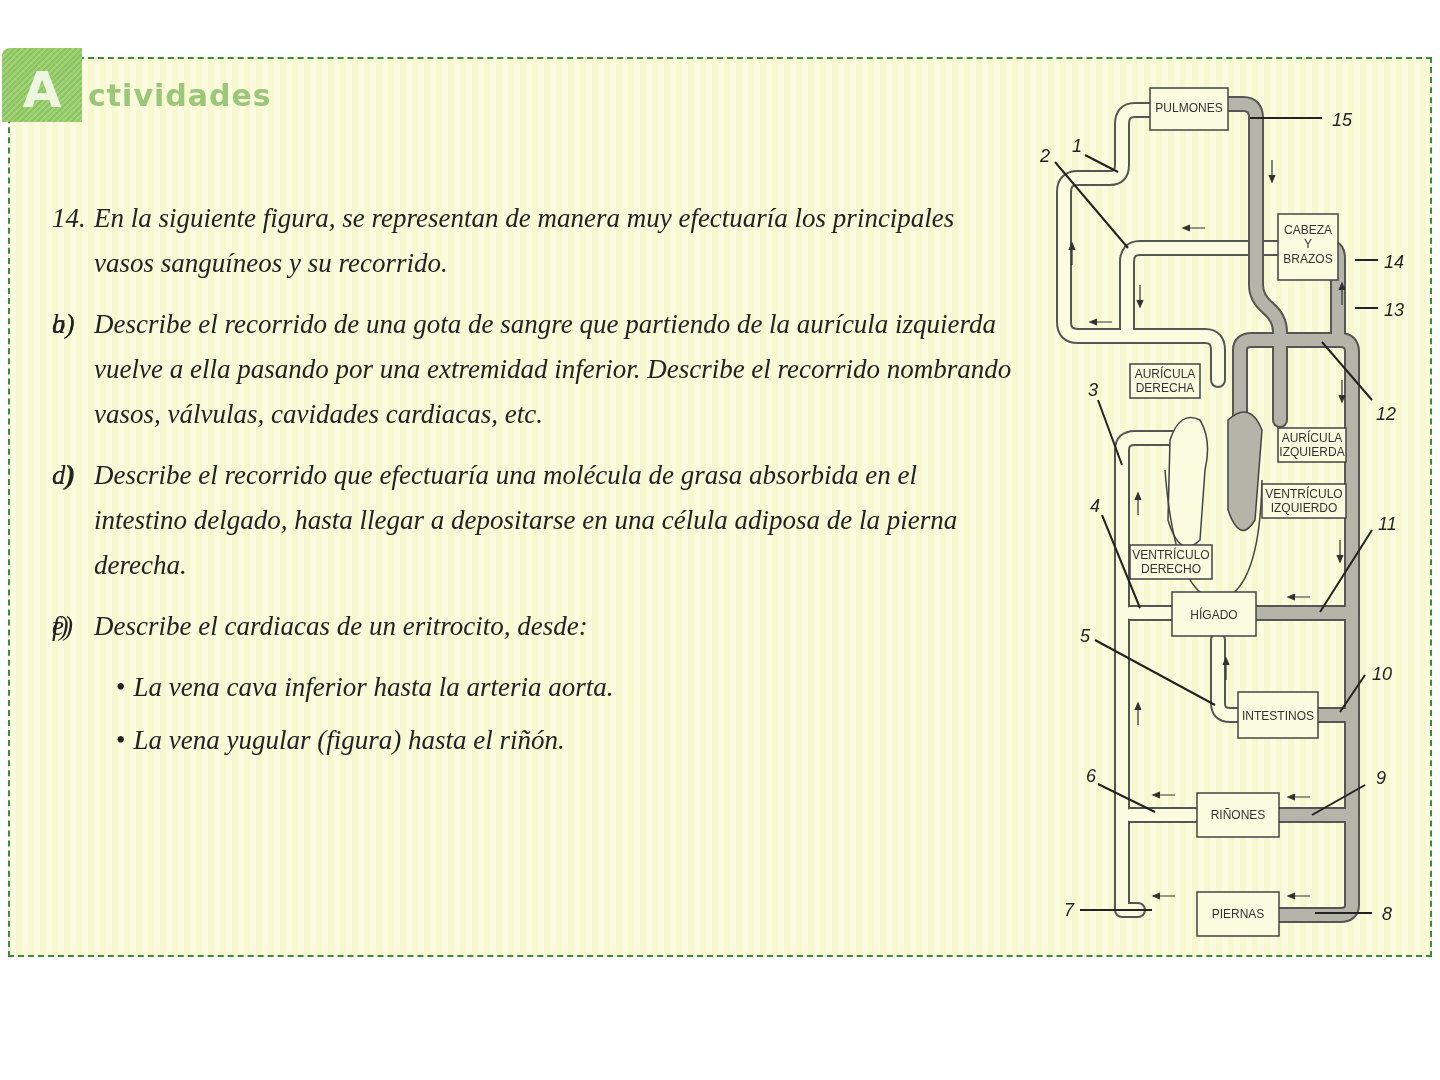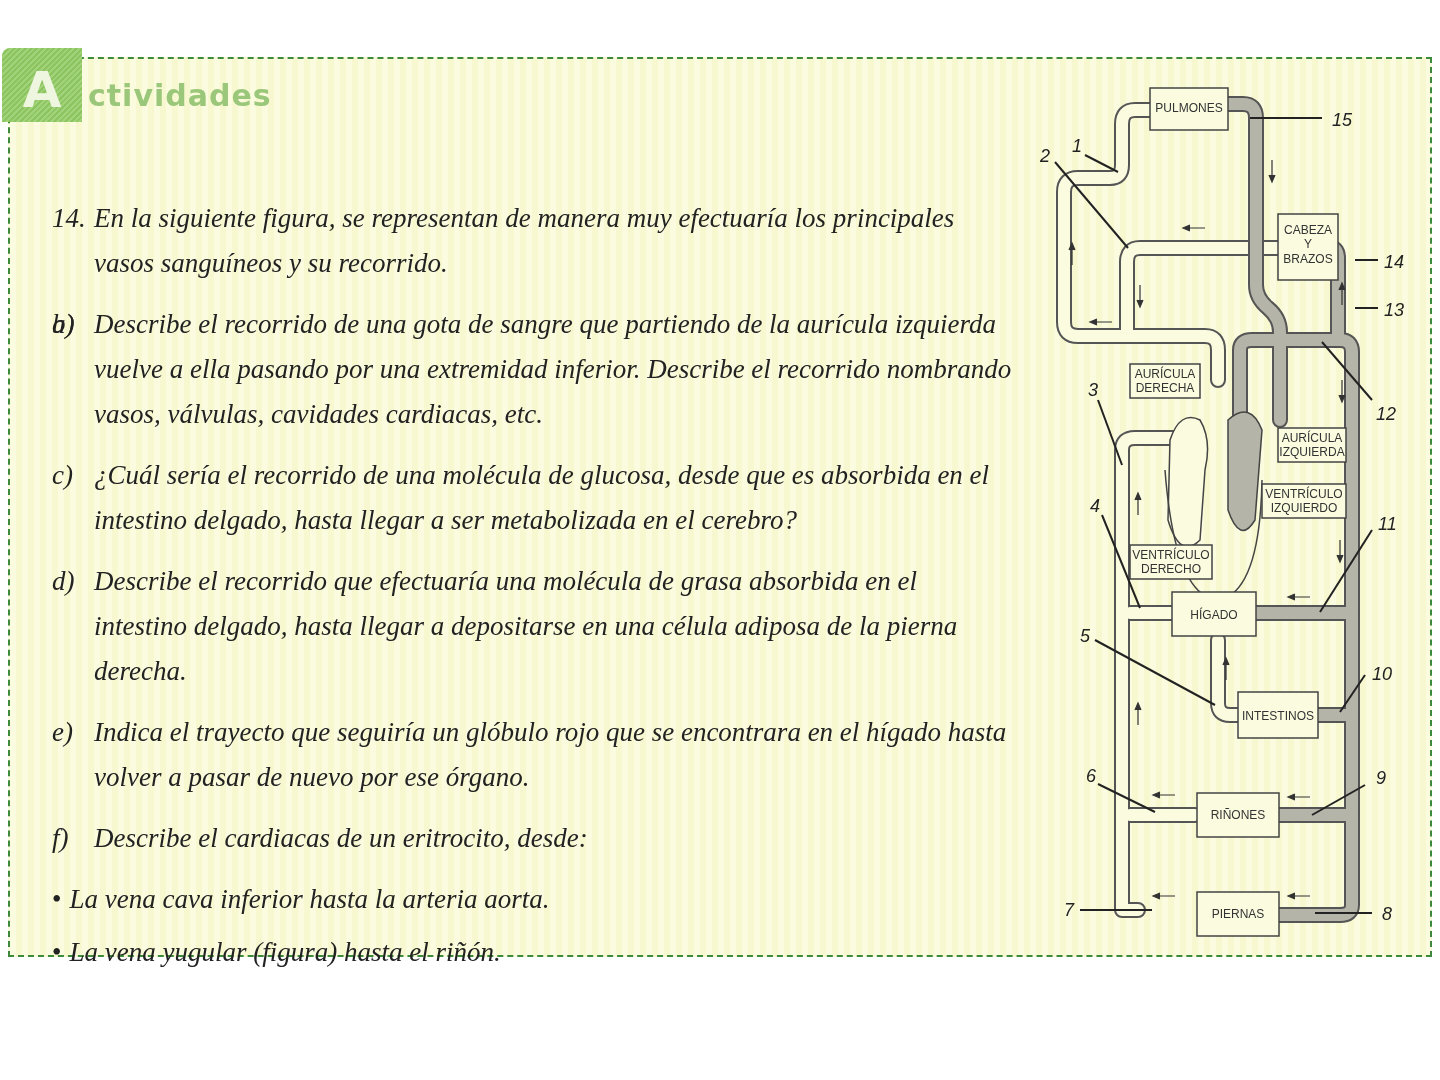--- a/index.html
+++ b/index.html
@@ -30,21 +30,21 @@
     letter-spacing: 1px;
     text-align: center;
   }
   .text-block {
     position: absolute; left: 52px; top: 160px; width: 960px;
     font-style: italic; font-size: 27px; color: #222; line-height: 45px; margin-top: 36px;
   }
   .q { position: relative; padding-left: 42px; margin-bottom: 16px; }
   .q .num { position: absolute; left: 0; top: 0; }
   .q.main { padding-left: 42px; }
-  .bullet { margin-bottom: 8px; }
+  .bullet { padding-left: 64px; margin-bottom: 8px; }
   .bullet::before { content: "\2022"; margin-right: 8px; font-style: normal; }
   .diagram { position: absolute; left: 1030px; top: 80px; width: 410px; height: 870px; }
   .diagram text { font-family: "Liberation Sans", sans-serif; }
 </style>
 </head>
 <body>
 
 <div class="page"></div>
 
 <div class="badge">
@@ -59,29 +59,27 @@
   </div>
   <div class="q">
     <span class="num">a)</span>
   </div>
   <div class="q">
     <span class="num">b)</span>
     <span>Describe el recorrido de una gota de sangre que partiendo de la aurícula izquierda vuelve a ella pasando por una extremidad inferior. Describe el recorrido nombrando vasos, válvulas, cavidades cardiacas, etc.</span>
   </div>
   <div class="q">
     <span class="num">c)</span>
-    <span>¿Cuál sería el recorrido de una molécula de glucosa, desde que es absorbida en el intestino delgado, hasta llegar a ser metabolizada en el cerebro?</span>
   </div>
   <div class="q">
     <span class="num">d)</span>
     <span>Describe el recorrido que efectuaría una molécula de grasa absorbida en el intestino delgado, hasta llegar a depositarse en una célula adiposa de la pierna derecha.</span>
   </div>
   <div class="q">
     <span class="num">e)</span>
-    <span>Indica el trayecto que seguiría un glóbulo rojo que se encontrara en el hígado hasta volver a pasar de nuevo por ese órgano.</span>
   </div>
   <div class="q">
     <span class="num">f)</span>
     <span>Describe el cardiacas de un eritrocito, desde:</span>
   </div>
   <div class="bullet">La vena cava inferior hasta la arteria aorta.</div>
   <div class="bullet">La vena yugular (figura) hasta el riñón.</div>
 </div>
 
 <svg class="diagram" viewBox="1030 80 410 870" xmlns="http://www.w3.org/2000/svg">

